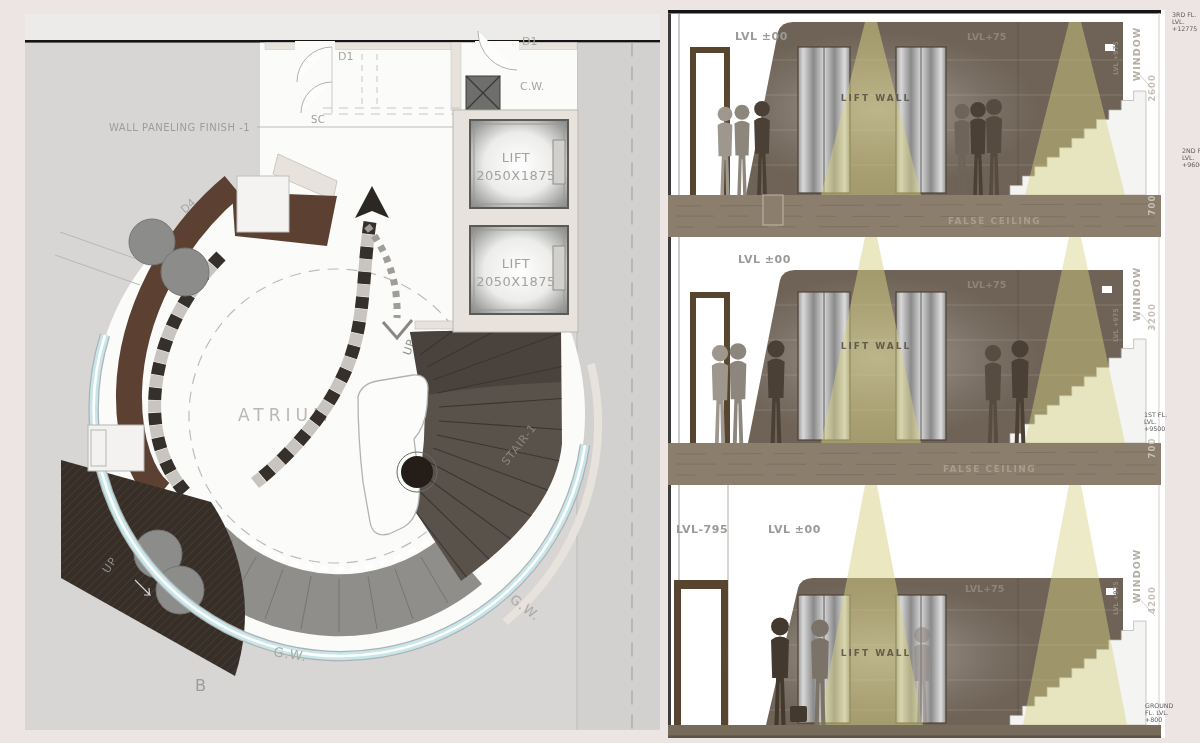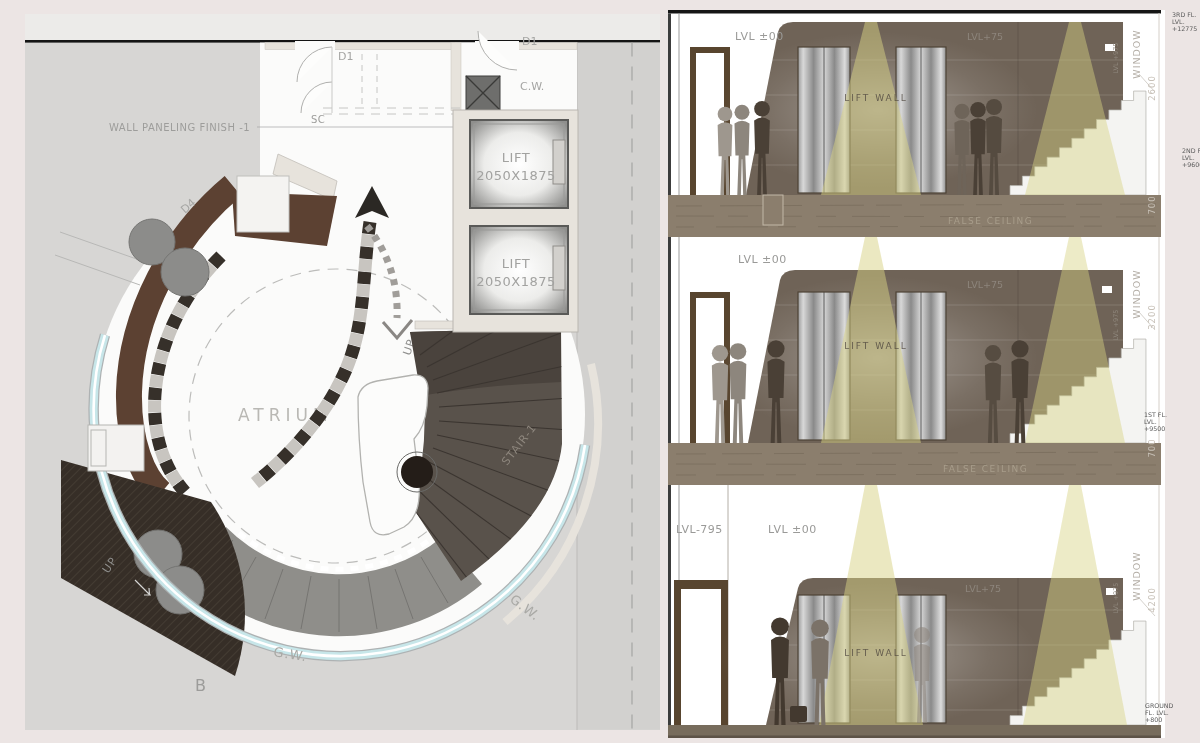--- a/index.html
+++ b/index.html
@@ -1,20 +1,20 @@
 <!DOCTYPE html>
 <html><head>
 <meta charset="utf-8">
 <style>
   html,body{margin:0;padding:0;}
   body{width:1200px;height:743px;background:#ece5e4;position:relative;overflow:hidden;
        font-family:"DejaVu Sans","Liberation Sans",sans-serif;}
   .page{position:absolute;inset:0;}
   .plan-panel{position:absolute;left:25px;top:14px;width:635px;height:716px;}
-  .elev-panel{position:absolute;left:668px;top:10px;width:497px;height:728px;background:#ffffff;}
+  .elev-panel{position:absolute;left:668px;top:10px;width:497px;height:728px;background:#ffffff;font-weight:bold;}
   svg{display:block;}
   text{font-family:"DejaVu Sans","Liberation Sans",sans-serif;}
   .pl   {fill:#9d9d9b;font-size:10px;letter-spacing:.5px;}
   .pl-sm{fill:#a5a5a3;font-size:11px;}
   .pl-big{fill:#b9b8b4;font-size:17px;letter-spacing:5px;}
   .pl-gw {fill:#a9a9a5;font-size:13px;letter-spacing:1px;}
   .pl-b  {fill:#9c9c9a;font-size:16px;}
   .pl-lift{fill:#a2a2a0;font-size:13px;letter-spacing:.5px;}
   .pl-stair{fill:#8d867d;font-size:11px;letter-spacing:1px;}
   .pl-up {fill:#8f8f8d;font-size:11px;letter-spacing:1px;}

